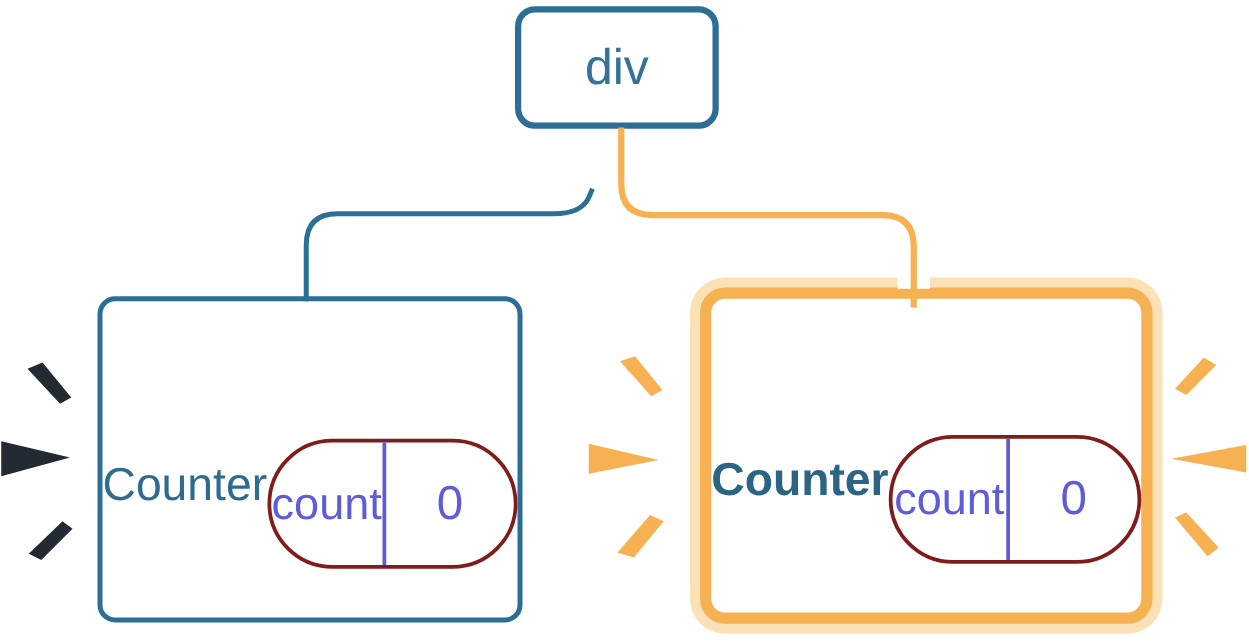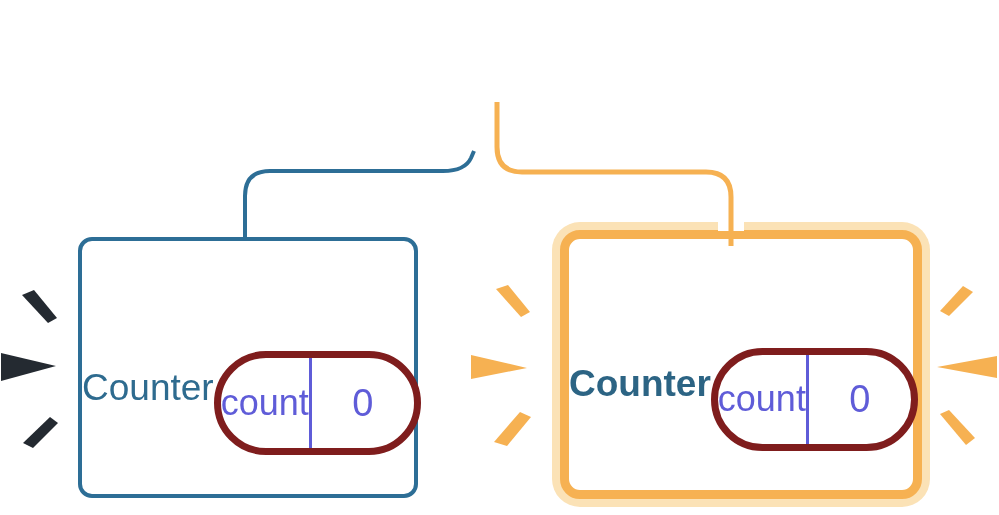--- a/index.html
+++ b/index.html
@@ -30,21 +30,21 @@
   }
   .card-right{
     left:560px;top:230px;width:362px;height:269px;
     border:9px solid #f6b152;border-radius:20px;
     box-shadow:0 0 0 8px #fbe2b6;padding-top:38px;
   }
   .card-title{color:#2e6b8f;font-size:37px;line-height:1;font-weight:500;}
   .card-right .card-title{font-weight:700;color:#2c6484;}
 
   .pill{
-    box-sizing:border-box;border:7px solid #7f1d1d;border-radius:54px;
+    box-sizing:border-box;border:3px solid #7f1d1d;border-radius:54px;
     display:flex;align-items:stretch;margin-top:31px;background:#ffffff;text-align:center;
   }
   .pill-left{width:274px;height:104px;}
   .pill-right{width:260px;height:103px;}
   .pill-key-cell{flex:1;display:flex;align-items:center;justify-content:center;}
   .pill-divider{width:3px;background:#5f5cd8;}
   .pill-val-cell{width:102px;display:flex;align-items:center;justify-content:center;}
   .pill-key{color:#5f5cd8;font-size:36px;}
   .pill-val{color:#5f5cd8;font-size:38px;}
 </style>
@@ -73,20 +73,23 @@
       <polygon points="520,412 531,417 507,446 494,442" fill="#f6b152"></polygon>
     </g>
 
     <g>
       <polygon points="963,286 973,292 949,316 940,311" fill="#f6b152"></polygon>
       <polygon points="997,356 997,378 937,367" fill="#f6b152"></polygon>
       <polygon points="940,414 949,410 975,438 966,445" fill="#f6b152"></polygon>
     </g>
   </svg>
 
+  <div class="node-root">
+    <span>div</span>
+  </div>
 
   <div class="card card-left">
     <div class="card-title">Counter</div>
     <div class="pill pill-left">
       <div class="pill-key-cell">
         <span class="pill-key">count</span>
       </div>
       <div class="pill-divider"></div>
       <div class="pill-val-cell">
         <span class="pill-val">0</span>

